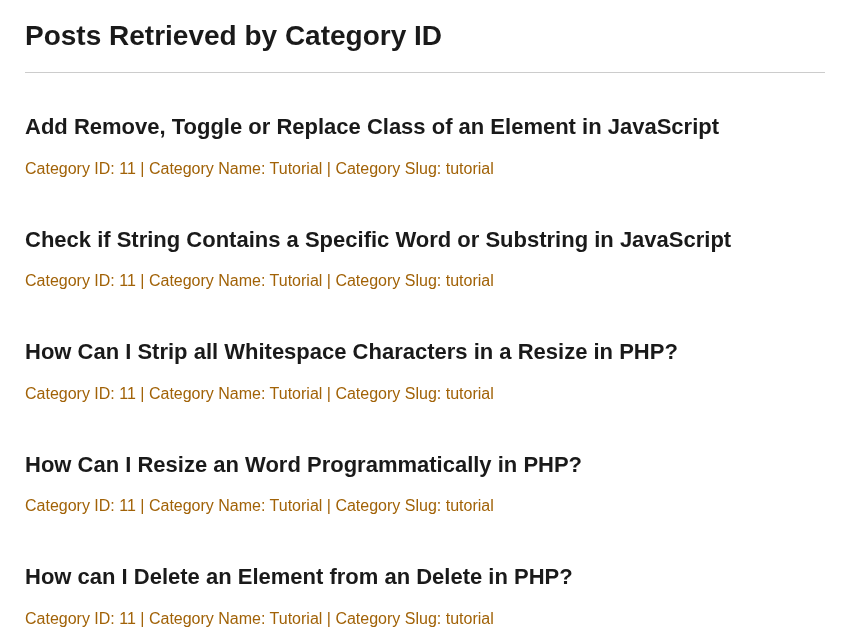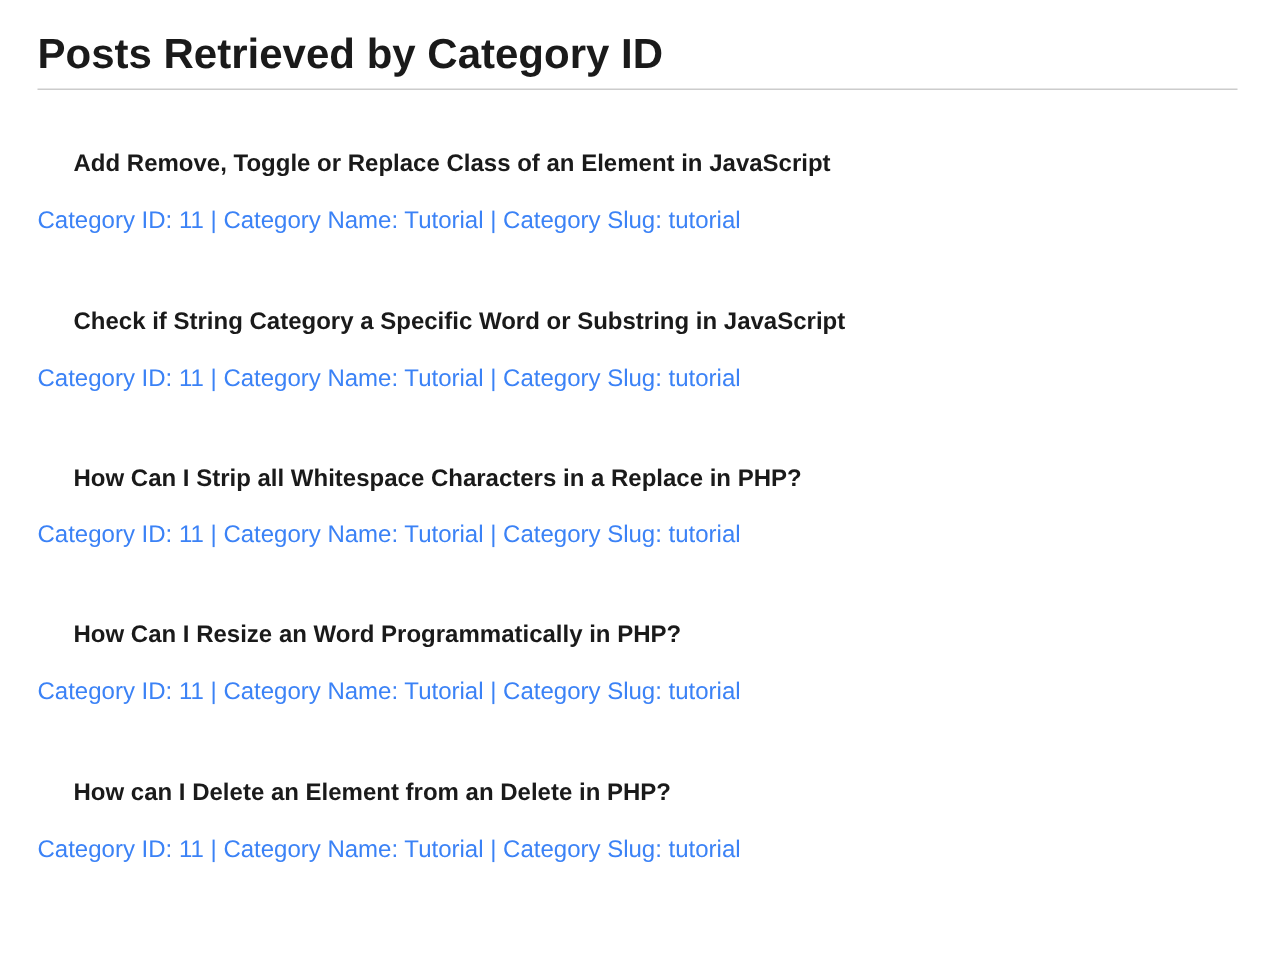--- a/index.html
+++ b/index.html
@@ -11,38 +11,37 @@
       font-family: "Segoe UI", -apple-system, "Helvetica Neue", Arial, sans-serif;
       background: #ffffff;
       color: #1a1a1a;
       padding: 20px 25px;
       width: 850px;
     }
     .page-title {
       font-size: 28px;
       font-weight: 700;
       color: #1a1a1a;
-      padding-bottom: 7px;
+      padding-bottom: 20px;
       border-bottom: 1px solid #ccc;
       margin-bottom: 40px;
     }
     .post {
       margin-bottom: 48px;
     }
     .post-title {
-      font-size: 16px;
+      font-size: 22px;
       font-weight: 700;
       color: #1a1a1a;
       margin-bottom: 18px;
       line-height: 1.3;
-      margin-left: 24px;
     }
     .post-meta {
       font-size: 16px;
-      color: #3b82f6;
+      color: #a16207;
       font-weight: 400;
     }
   </style>
 </head>
 <body>
 
 <h1 class="page-title">Posts Retrieved by Category ID</h1>
 
 <div>
 
@@ -50,31 +49,31 @@
     <h2 class="post-title">Add Remove, Toggle or Replace Class of an Element in JavaScript</h2>
     <p class="post-meta">
       <span>Category ID:</span>
       <span>11</span><span> | </span><span>Category Name:</span>
       <span>Tutorial</span><span> | </span><span>Category Slug:</span>
       <span>tutorial</span>
     </p>
   </div>
 
   <div class="post">
-    <h2 class="post-title">Check if String Category a Specific Word or Substring in JavaScript</h2>
+    <h2 class="post-title">Check if String Contains a Specific Word or Substring in JavaScript</h2>
     <p class="post-meta">
       <span>Category ID:</span>
       <span>11</span><span> | </span><span>Category Name:</span>
       <span>Tutorial</span><span> | </span><span>Category Slug:</span>
       <span>tutorial</span>
     </p>
   </div>
 
   <div class="post">
-    <h2 class="post-title">How Can I Strip all Whitespace Characters in a Replace in PHP?</h2>
+    <h2 class="post-title">How Can I Strip all Whitespace Characters in a Resize in PHP?</h2>
     <p class="post-meta">
       <span>Category ID:</span>
       <span>11</span><span> | </span><span>Category Name:</span>
       <span>Tutorial</span><span> | </span><span>Category Slug:</span>
       <span>tutorial</span>
     </p>
   </div>
 
   <div class="post">
     <h2 class="post-title">How Can I Resize an Word Programmatically in PHP?</h2>

